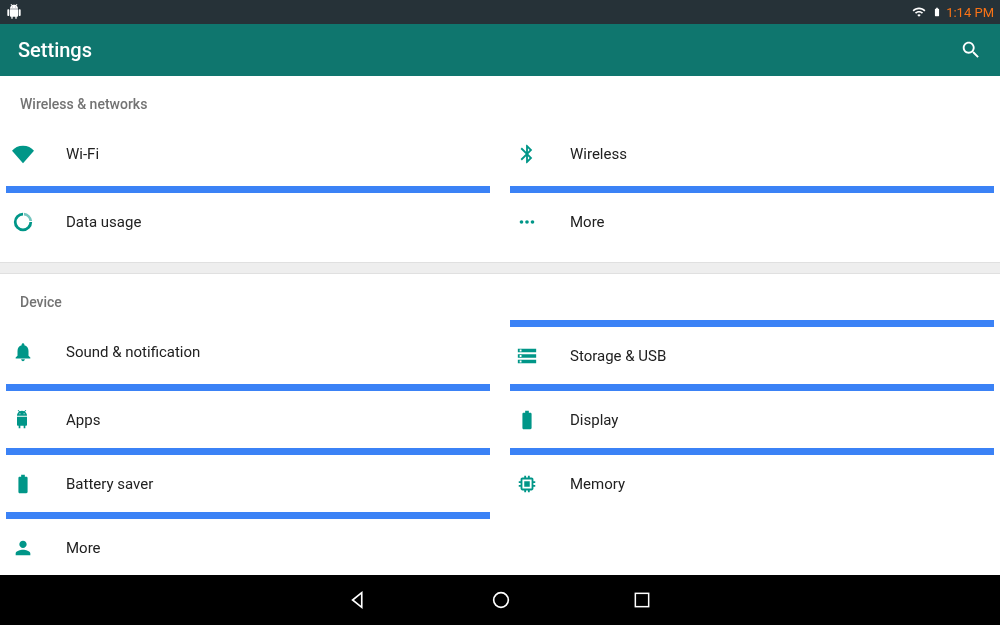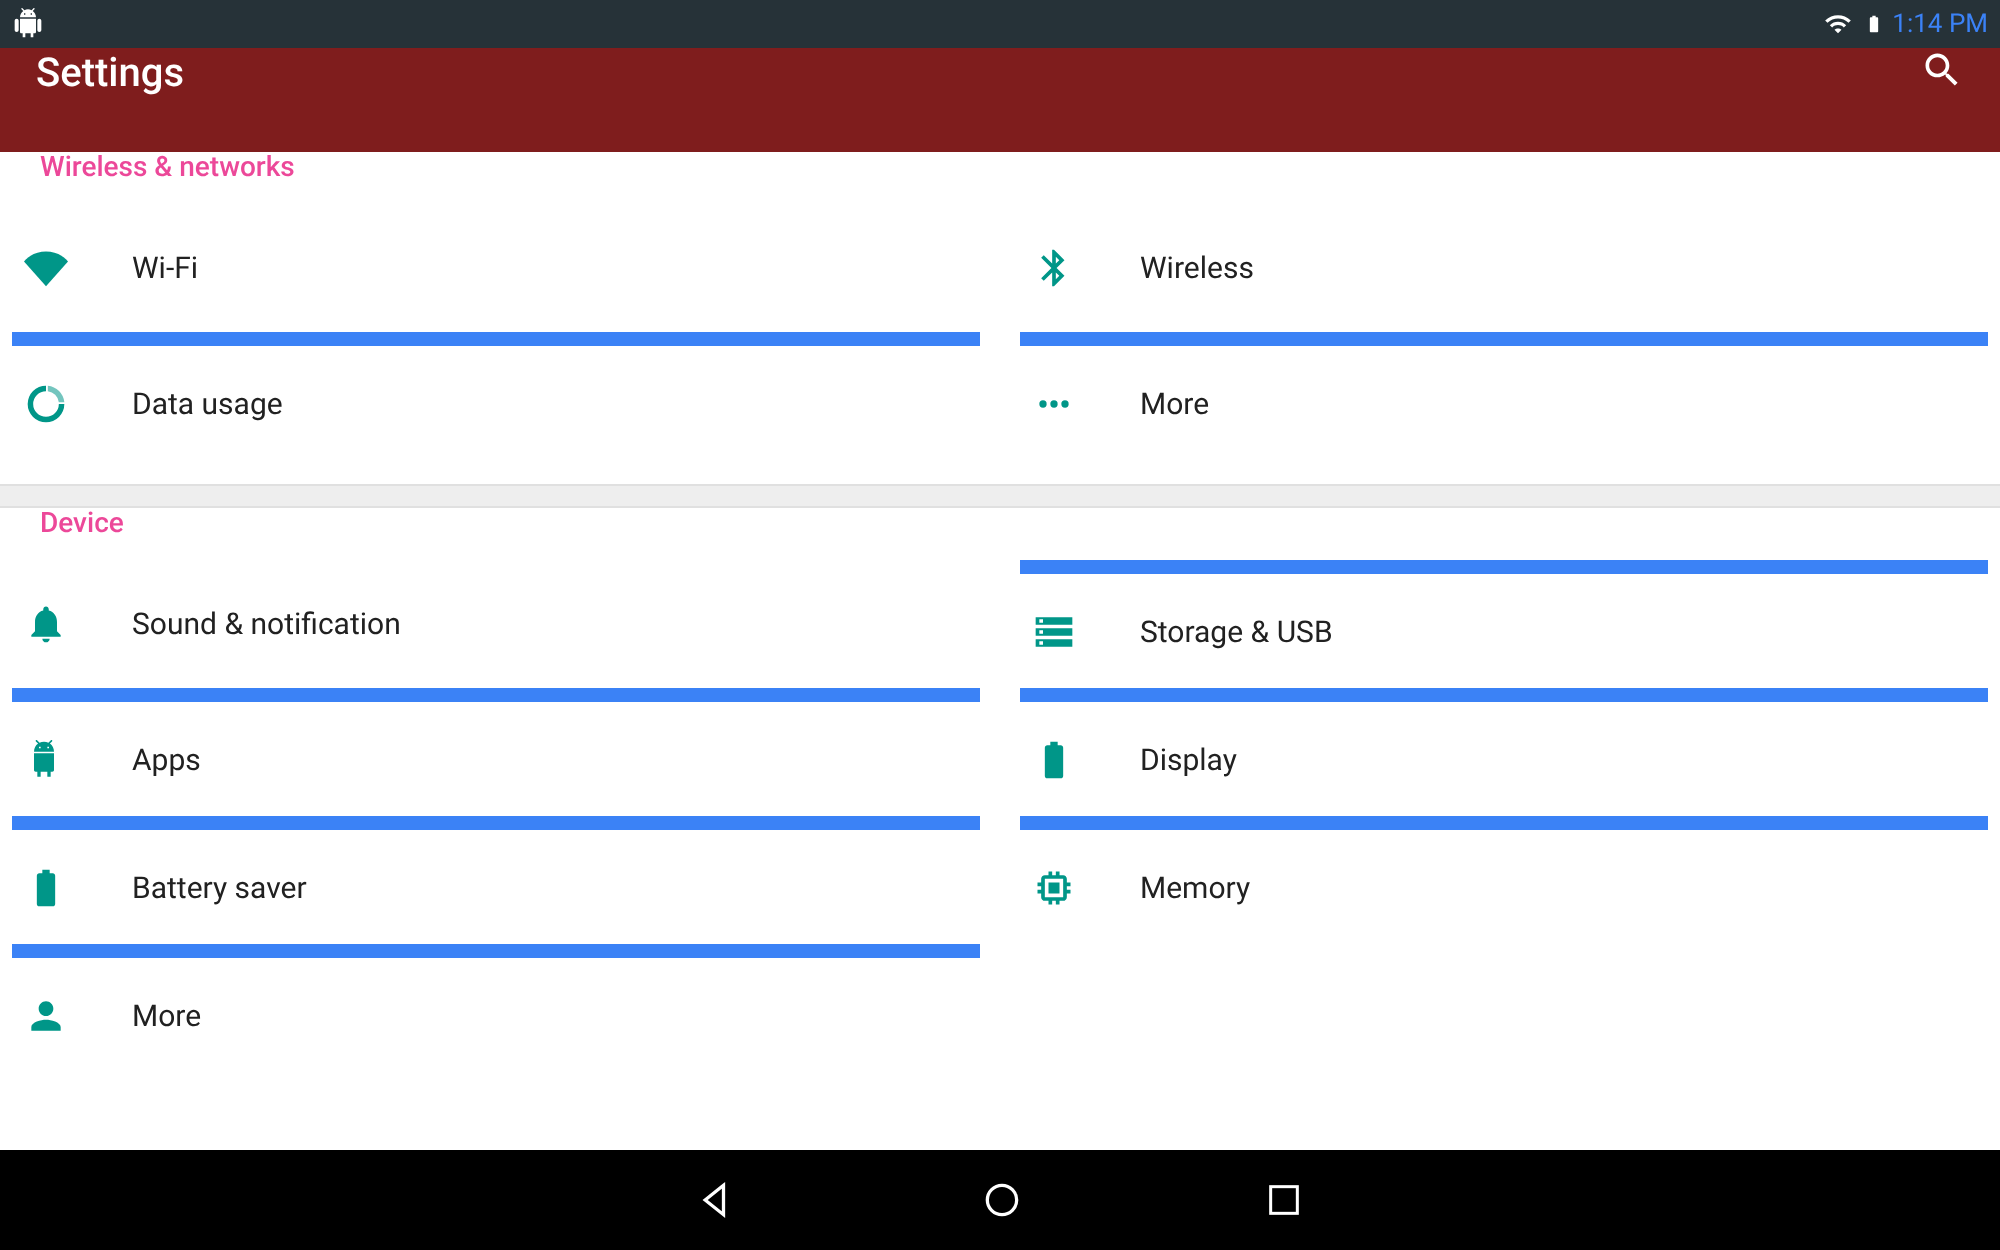--- a/index.html
+++ b/index.html
@@ -1,23 +1,23 @@
 <!DOCTYPE html>
 <html><head>
 <meta charset="utf-8">
 <style>
   * { margin: 0; padding: 0; box-sizing: border-box; }
   html, body { width: 1000px; height: 625px; font-family: Roboto, "Helvetica Neue", Arial, sans-serif; overflow: hidden; background: #fff; }
-  .status-bar { height: 24px; background: #263238; color: #3b82f6; display: flex; align-items: center; justify-content: space-between; padding: 0 6px; font-size: 13px; }
+  .status-bar { height: 24px; background: #263238; color: #f97316; display: flex; align-items: center; justify-content: space-between; padding: 0 6px; font-size: 13px; }
   .status-left { display: flex; align-items: center; }
   .status-right { display: flex; align-items: center; gap: 4px; }
-  .app-bar { height: 52px; background: #7f1d1d; color: #fff; display: flex; align-items: flex-start; justify-content: space-between; padding: 0 18px; }
+  .app-bar { height: 52px; background: #0f766e; color: #fff; display: flex; align-items: center; justify-content: space-between; padding: 0 18px; }
   .app-title { font-size: 20px; font-weight: 500; }
   .content { height: calc(625px - 24px - 52px - 50px); overflow: hidden; background: #fff; }
-  .section-header { color: #ec4899; font-size: 14px; font-weight: 500; padding: 0 20px 10px 20px; }
+  .section-header { color: #737373; font-size: 14px; font-weight: 500; padding: 20px 20px 10px 20px; }
   .grid { display: grid; grid-template-columns: 1fr 1fr; column-gap: 20px; padding: 0 6px; }
   .item { display: flex; align-items: center; height: 64px; border-top: 7px solid #3b82f6; cursor: pointer; }
   .item.first-row { border-top: none; }
   .item .icon-slot { width: 60px; display: flex; align-items: center; justify-content: flex-start; padding-left: 6px; }
   .item .label { font-size: 15px; color: #212121; }
   .section-gap { height: 12px; background: #eeeeee; border-top: 1px solid #e0e0e0; border-bottom: 1px solid #e0e0e0; }
   .nav-bar { height: 50px; background: #000; display: flex; align-items: center; justify-content: center; gap: 120px; }
   svg { display: block; }
   .teal { fill: #009688; }
   .white { fill: #fff; }

